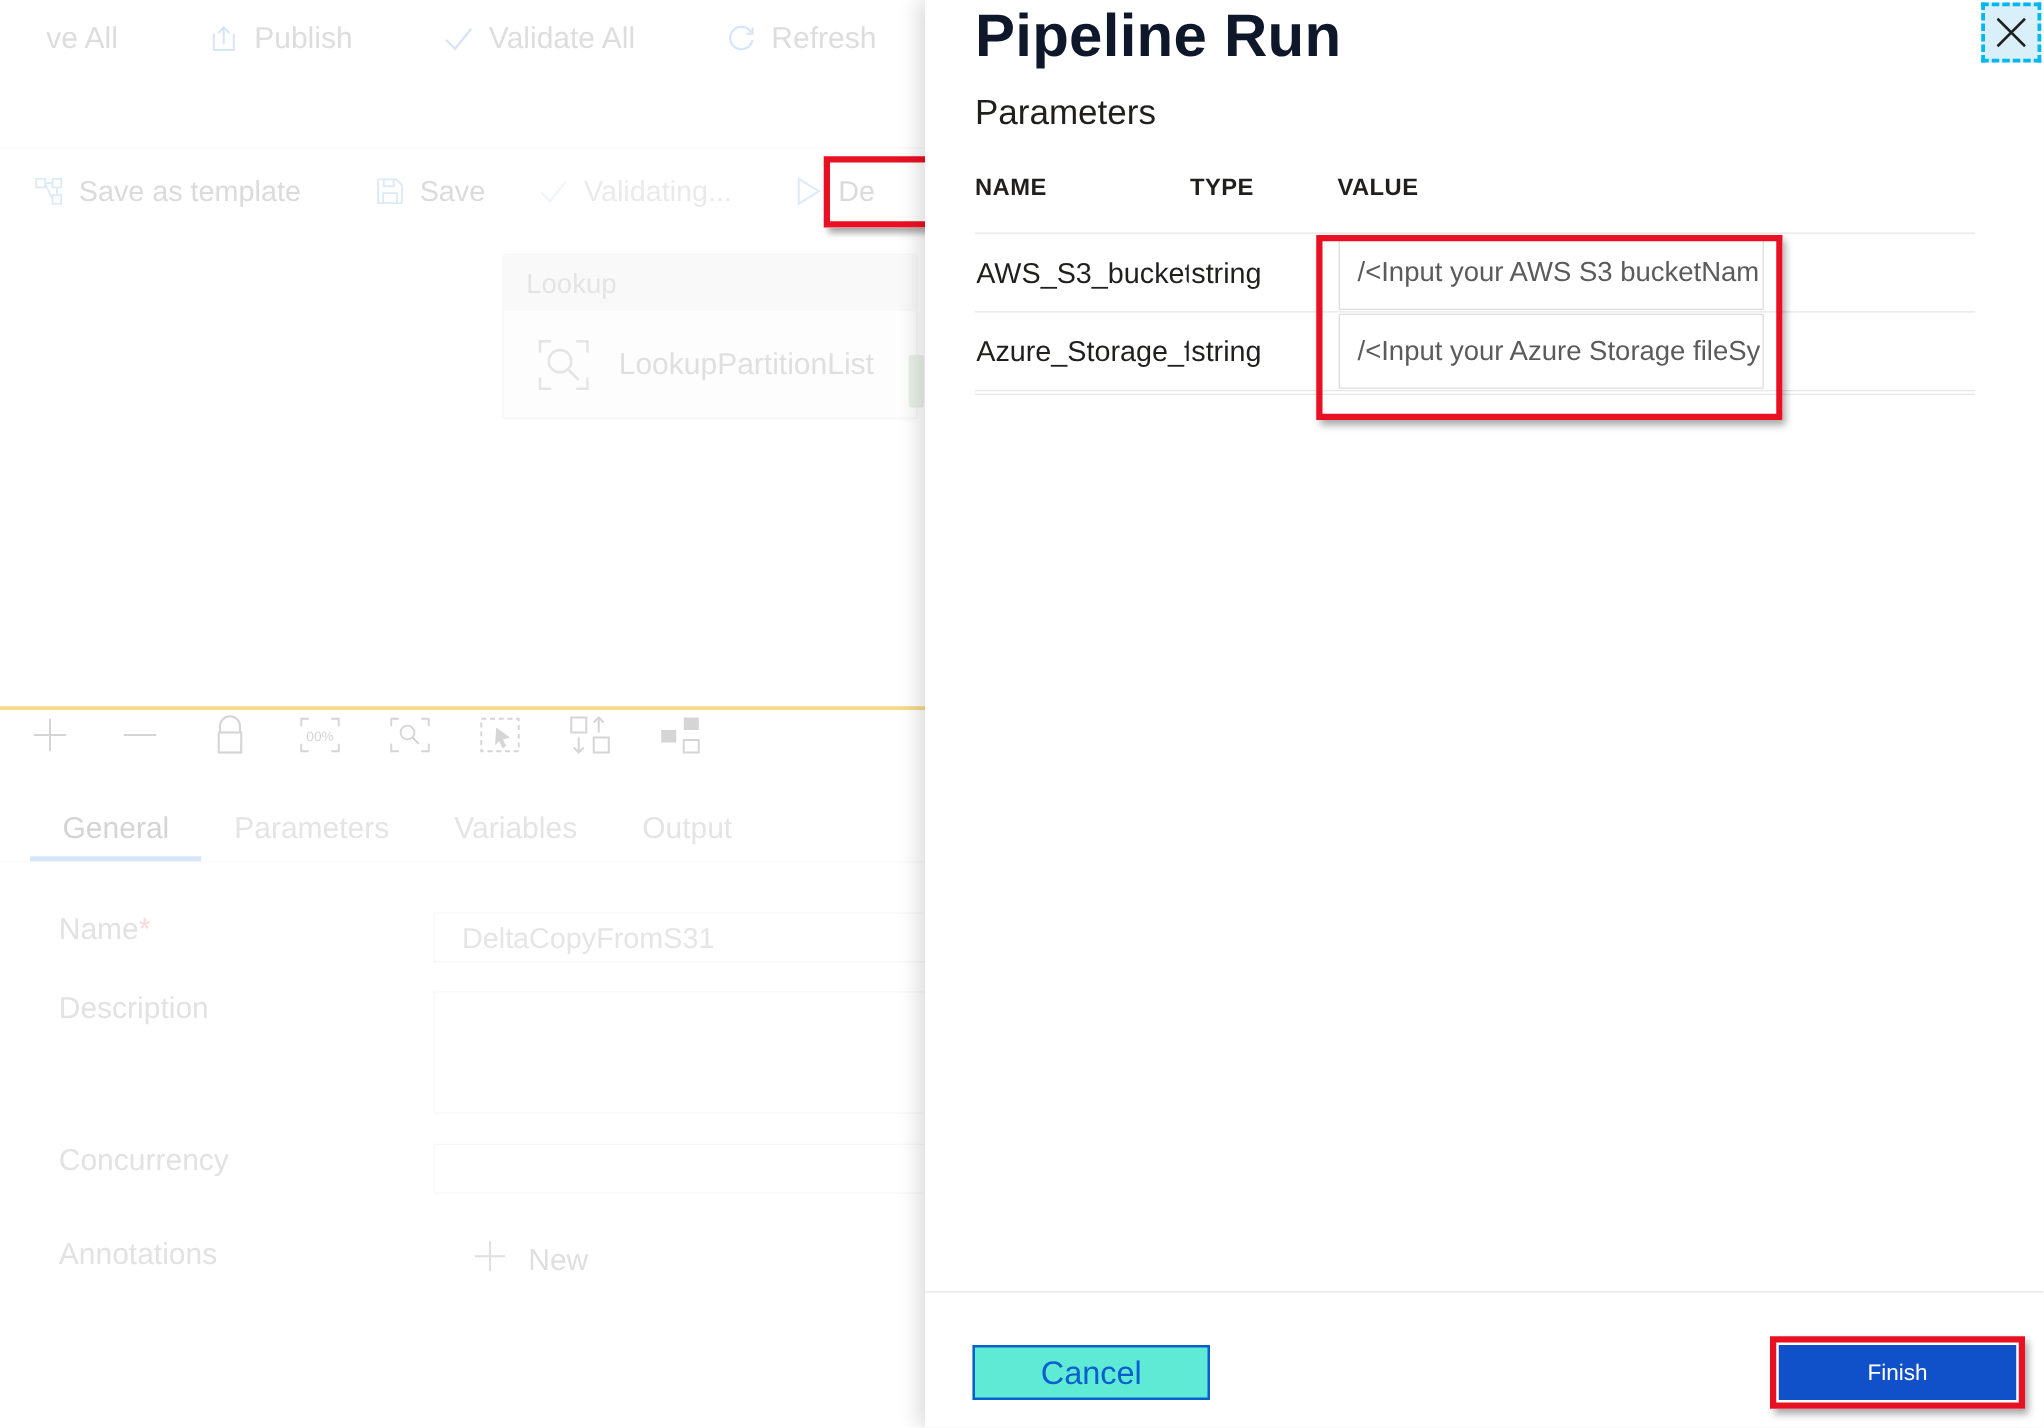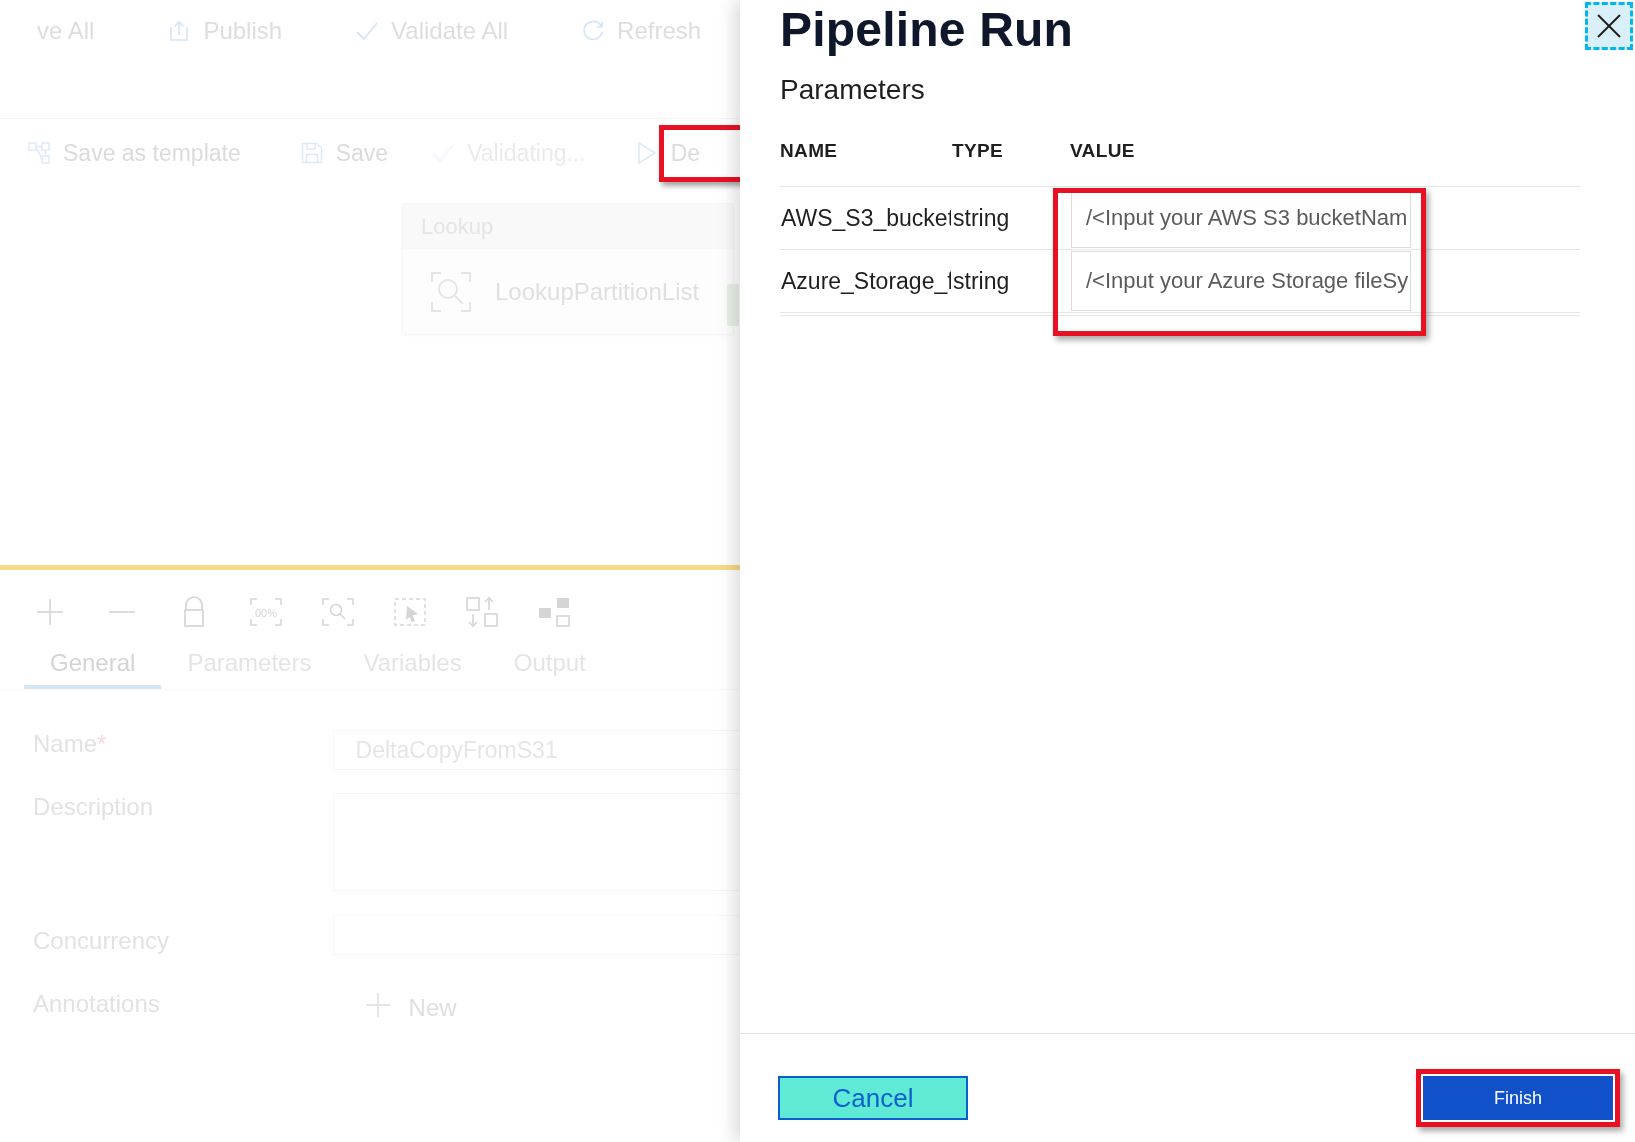--- a/index.html
+++ b/index.html
@@ -145,24 +145,24 @@
     background: #cfe0cd;
     border-radius: 2px;
   }
 
   
   .canvas-tools {
     position: absolute;
     left: 0; top: 565px;
     width: 760px;
     height: 62px;
-    border-top: 5px solid #eab308;
-    display: flex;
-    align-items: flex-end;
-    padding-left: 30px;
+    border-top: 3px solid #eab308;
+    display: flex;
+    align-items: flex-start;
+    padding-left: 20px;
     gap: 32px;
   }
   .ctool {
     width: 40px; height: 40px;
     display: inline-flex;
     align-items: center;
     justify-content: center;
     color: #a8a8a8;
   }
   .ctool svg { display: block; }
@@ -198,21 +198,21 @@
   
   .form {
     position: absolute;
     left: 0; top: 700px;
     width: 760px;
     height: 442px;
     background: #ffffff;
   }
   .frow {
     position: absolute;
-    left: 0;
+    left: 14px;
     width: 760px;
     display: flex;
     gap: 24px;
   }
   .flabel {
     width: 318px;
     padding-left: 33px;
     box-sizing: border-box;
     font-size: 24px;
     color: #c2c2c2;
@@ -613,21 +613,21 @@
       </div>
     </div>
 
     <div class="frow" style="top:93px;">
       <div class="flabel">Description</div>
       <div class="fctl">
         <div class="ftextarea"></div>
       </div>
     </div>
 
-    <div class="frow" style="top:215px;align-items:flex-end;">
+    <div class="frow" style="top:215px;">
       <div class="flabel">Concurrency</div>
       <div class="fctl">
         <div class="finput"></div>
       </div>
     </div>
 
     <div class="frow" style="top:290px;">
       <div class="flabel">Annotations</div>
       <div class="fctl">
         <div class="newbtn">

